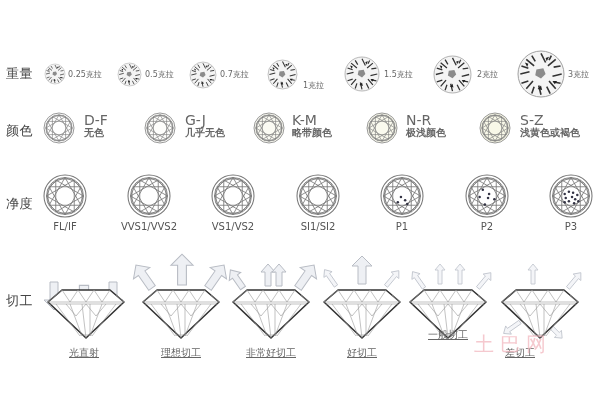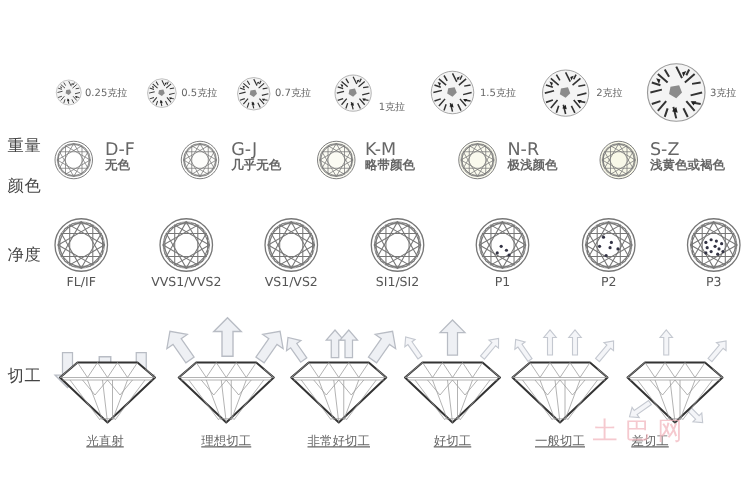--- a/index.html
+++ b/index.html
@@ -66,21 +66,21 @@
     </g>
     <g id="arrow-big">
       <path d="M-4,0 L-4,-18 L-10,-18 L0,-28 L10,-18 L4,-18 L4,0 Z" fill="#eef0f4" stroke="#b8bcc4" stroke-width="1"></path>
     </g>
     <g id="arrow-thin">
       <path d="M-2,0 L-2,-14 L-5,-14 L0,-20 L5,-14 L2,-14 L2,0 Z" fill="#f4f5f8" stroke="#c4c8d0" stroke-width="0.9"></path>
     </g>
   </defs>
 </svg>
 
-<div class="row-label" style="left:6px; top:65px;margin-top:43px;">重量</div>
+<div class="row-label" style="left:6px; top:65px;">重量</div>
 
 <div>
 
   <svg style="left:45px;top:64px" width="20" height="20" viewBox="-1 -1 2 2">
       <use href="#brilliant"></use>
     </svg>
   <span class="wt-label" style="left:68px;top:69px">0.25克拉</span>
 
   <svg style="left:118px;top:63px" width="23" height="23" viewBox="-1 -1 2 2">
       <use href="#brilliant"></use>
@@ -106,21 +106,21 @@
       <use href="#brilliant"></use>
     </svg>
   <span class="wt-label" style="left:477px;top:69px">2克拉</span>
 
   <svg style="left:518px;top:51px" width="46" height="46" viewBox="-1 -1 2 2">
       <use href="#brilliant"></use>
     </svg>
   <span class="wt-label" style="left:568px;top:69px">3克拉</span>
 </div>
 
-<div class="row-label" style="left:6px; top:122px;margin-top:18px;">颜色</div>
+<div class="row-label" style="left:6px; top:122px;">颜色</div>
 
 <div>
   <svg style="left:44px;top:113px" width="30" height="30" viewBox="-1 -1 2 2">
       <use href="#outline-top" fill="#ffffff"></use>
     </svg>
   <span class="col-code" style="left:84px;top:114px">D-F</span>
   <span class="col-desc" style="left:84px;top:127px">无色</span>
 
   <svg style="left:145px;top:113px" width="30" height="30" viewBox="-1 -1 2 2">
       <use href="#outline-top" fill="#fdfdfb"></use>
@@ -304,21 +304,21 @@
       </g>
     <g transform="translate(478,288) rotate(40)">
         <use href="#arrow-thin"></use>
       </g>
   </svg>
   <svg style="left:0;top:0" width="600" height="400">
     <g transform="translate(448,302)">
         <use href="#profile"></use>
       </g>
   </svg>
-  <span class="cut-label" style="left:408px;top:346px">一般切工</span>
+  <span class="cut-label" style="left:408px;top:328px">一般切工</span>
 
   <svg style="left:0;top:0" width="600" height="400">
     <g transform="translate(533,284)">
         <use href="#arrow-thin"></use>
       </g>
     <g transform="translate(568,288) rotate(40)">
         <use href="#arrow-thin"></use>
       </g>
     <g transform="translate(520,322) rotate(-125)">
         <use href="#arrow-thin"></use>

